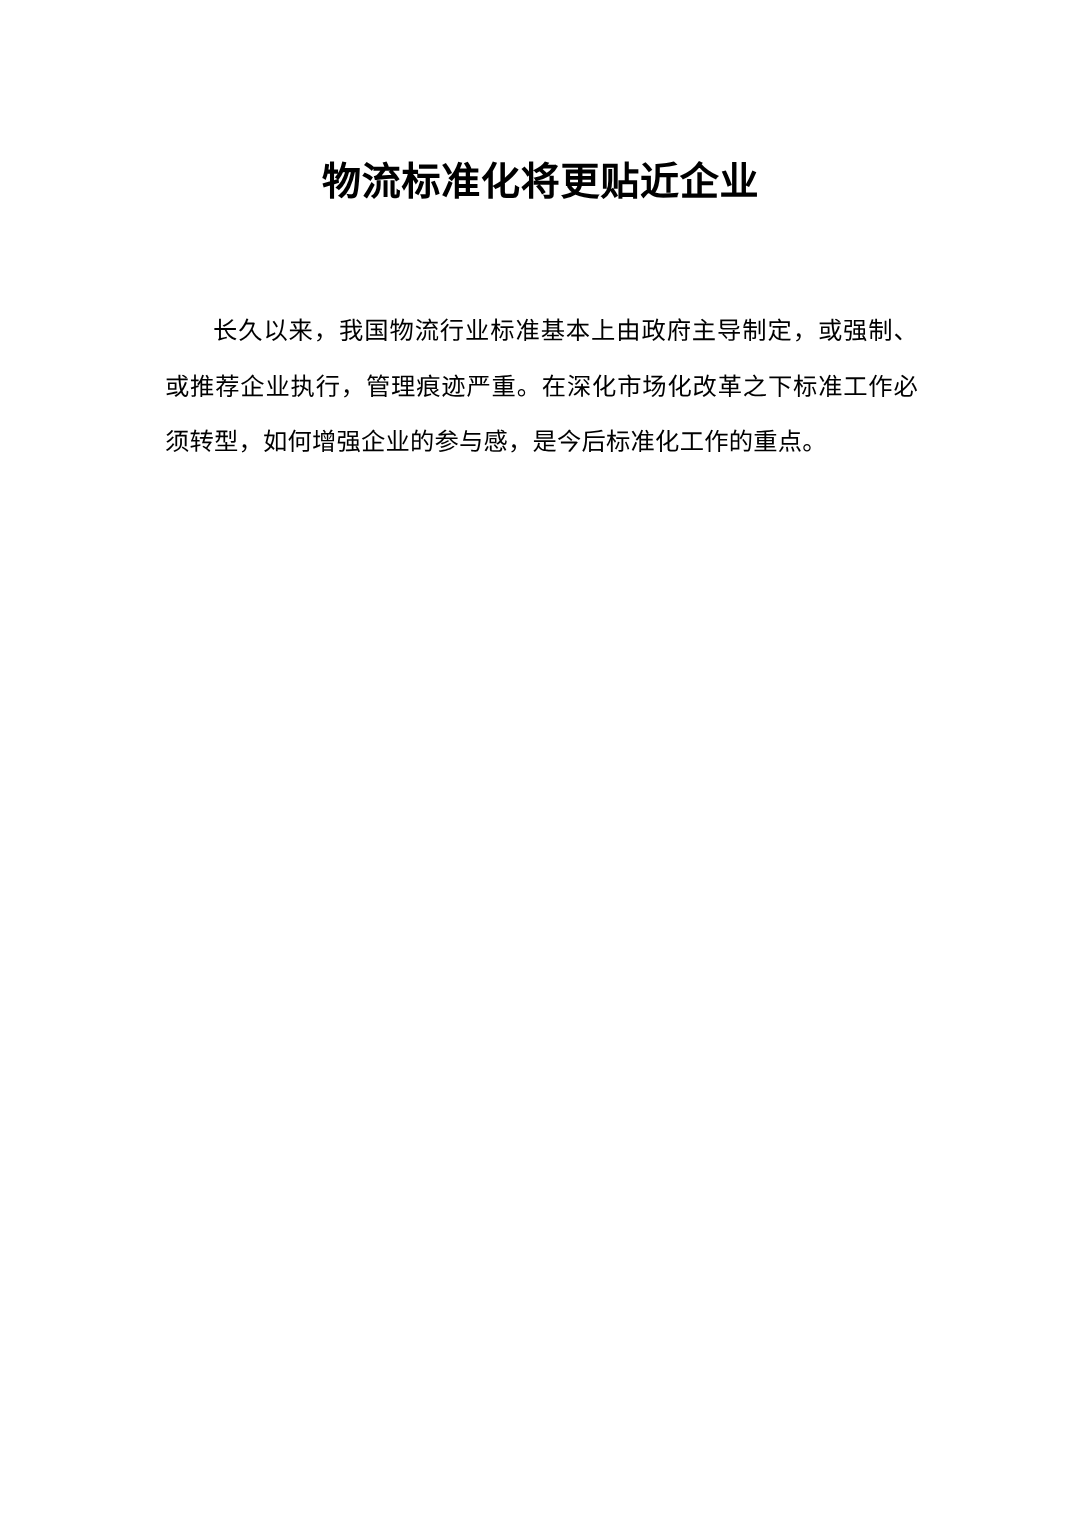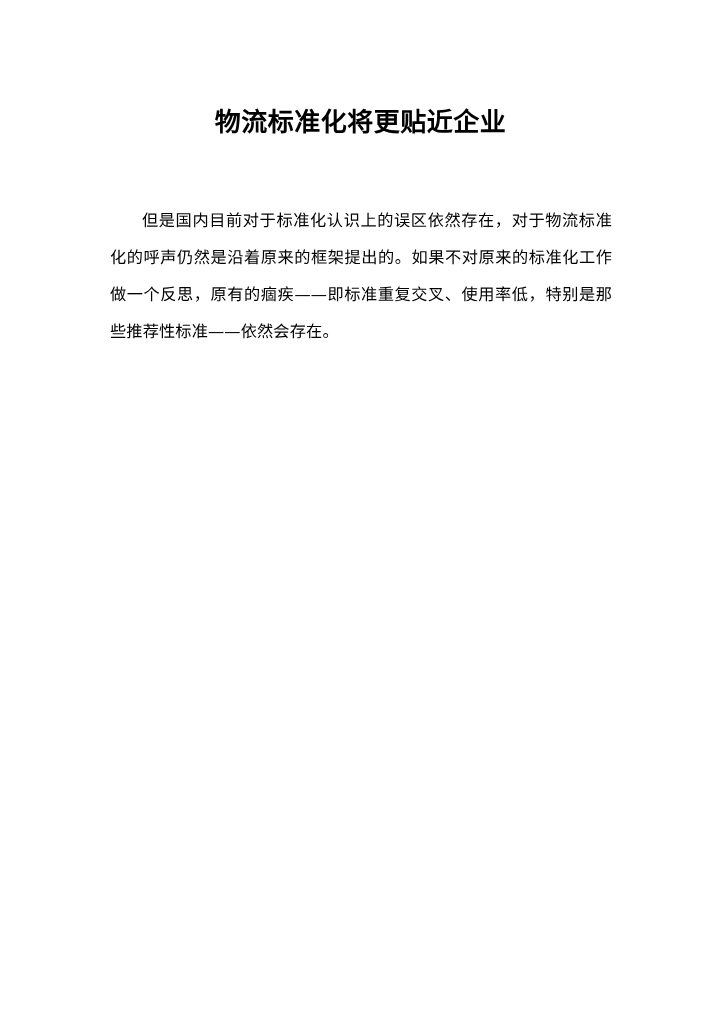--- a/index.html
+++ b/index.html
@@ -81,22 +81,22 @@
 </head>
 <body>
 
 <div class="page">
 
   <h1 class="doc-title">物流标准化将更贴近企业</h1>
 
   <div class="body-col">
 
 
+    <p class="para">长久以来，我国物流行业标准基本上由政府主导制定，或强制、或推荐企业执行，管理痕迹严重。在深化市场化改革之下标准工作必须转型，如何增强企业的参与感，是今后标准化工作的重点。</p>
 
 
-    <p class="para">但是国内目前对于标准化认识上的误区依然存在，对于物流标准化的呼声仍然是沿着原来的框架提出的。如果不对原来的标准化工作做一个反思，原有的痼疾——即标准重复交叉、使用率低，特别是那些推荐性标准——依然会存在。</p>
 
 
   </div>
 
   <div class="page-number">1</div>
 
 </div>
 
 </body></html>

